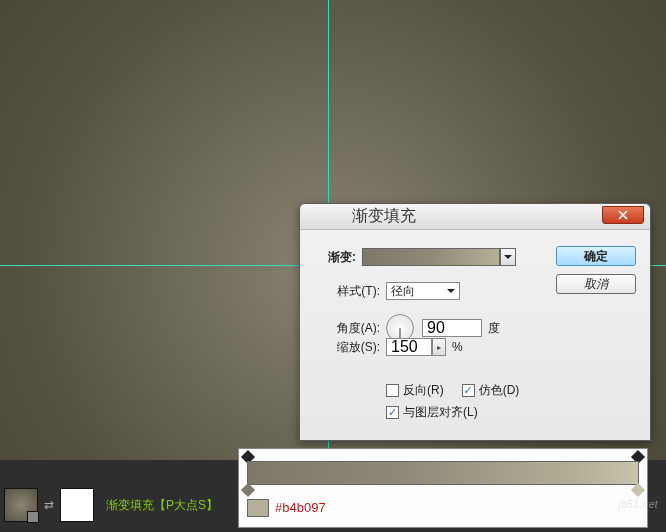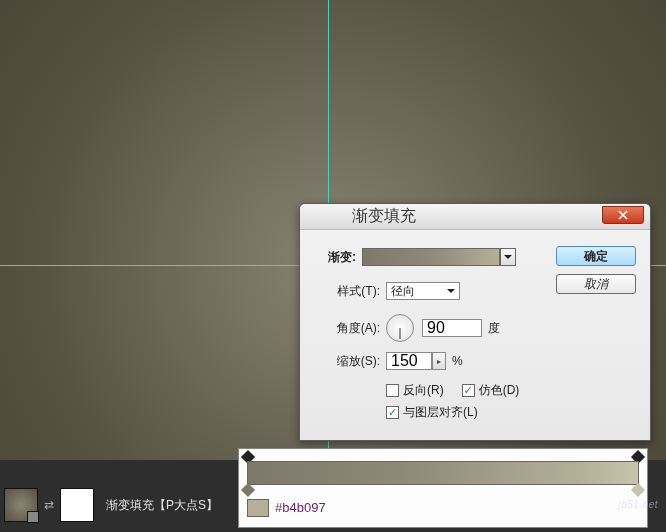--- a/index.html
+++ b/index.html
@@ -86,41 +86,41 @@
 
 .footer { position: absolute; left: 0; bottom: 0; width: 666px; height: 72px; background: #2e2e2e; }
 .layer-strip { position: absolute; left: 4px; bottom: 6px; height: 42px; display: flex; align-items: center; gap: 6px; }
 .thumb {
   width: 34px; height: 34px; border: 1px solid #111;
 }
 .thumb.grad { background: radial-gradient(circle at 50% 50%, #8a8575, #565241); position: relative; }
 .thumb.grad::after { content:""; position:absolute; right:-2px; bottom:-2px; width:10px;height:10px; background:#888; border:1px solid #111; }
 .link-icon { color: #aaa; font-size: 12px; }
 .thumb.mask { background: #fff; }
-.layer-label { color: #e5e5e5; font-size: 12px; margin-left: 6px; }
+.layer-label { color: #84cc16; font-size: 12px; margin-left: 6px; }
 
 
 .grad-editor {
   position: absolute; left: 238px; top: 448px; width: 410px; height: 80px;
   background: #fdfdfd; border: 1px solid #888;
 }
 .grad-track {
   position: absolute; left: 8px; top: 12px; right: 8px; height: 24px;
   background: linear-gradient(90deg, #7d786a, #8f8979 40%, #b4b097 85%, #c8c3ab);
   border: 1px solid #666;
 }
 .stop-top, .stop-bot {
   position: absolute; width: 10px; height: 10px; background: #222; transform: rotate(45deg);
 }
 .stop-top { top: 3px; } .stop-bot { top: 36px; }
 .swatch {
   position: absolute; left: 8px; top: 50px; width: 22px; height: 18px;
   background: #b4b097; border: 1px solid #666;
 }
-.hex-label { position: absolute; left: 36px; top: 51px; font-size: 13px; color: #701a75; }
+.hex-label { position: absolute; left: 36px; top: 51px; font-size: 13px; color: #b91c1c; }
 
 .watermark { position: absolute; right: 8px; bottom: 22px; font-size: 10px; color: rgba(200,210,230,0.55); font-style: italic; letter-spacing: 0.5px; }
 </style>
 </head>
 <body>
 
 <div class="canvas">
   <div id="gv1" class="guide-v"></div>
   <div id="gh1" class="guide-h"></div>
 </div>
@@ -155,21 +155,21 @@
       </span>
     </div>
 
     <div class="row" style="left:20px; top:84px;">
       <span class="lbl" style="width:60px;">角度(A):</span>
       <span class="angle-dial" style="margin-left:6px;"></span>
       <input class="text-input" style="margin-left: 8px;" value="90">
       <span style="margin-left:6px;">度</span>
     </div>
 
-    <div class="row" style="left:20px; top:122px;">
+    <div class="row" style="left:20px; top:108px;">
       <span class="lbl" style="width:60px;">缩放(S):</span>
       <input class="text-input" style="margin-left: 6px; width: 46px;" value="150">
       <span class="spinner"></span>
       <span style="margin-left:6px;">%</span>
     </div>
 
     <div class="row" style="left:86px; top:152px;">
       <span class="checkbox"></span>
       <span>反向(R)</span>
       <span class="checkbox checked" style="margin-left:18px;"></span>

